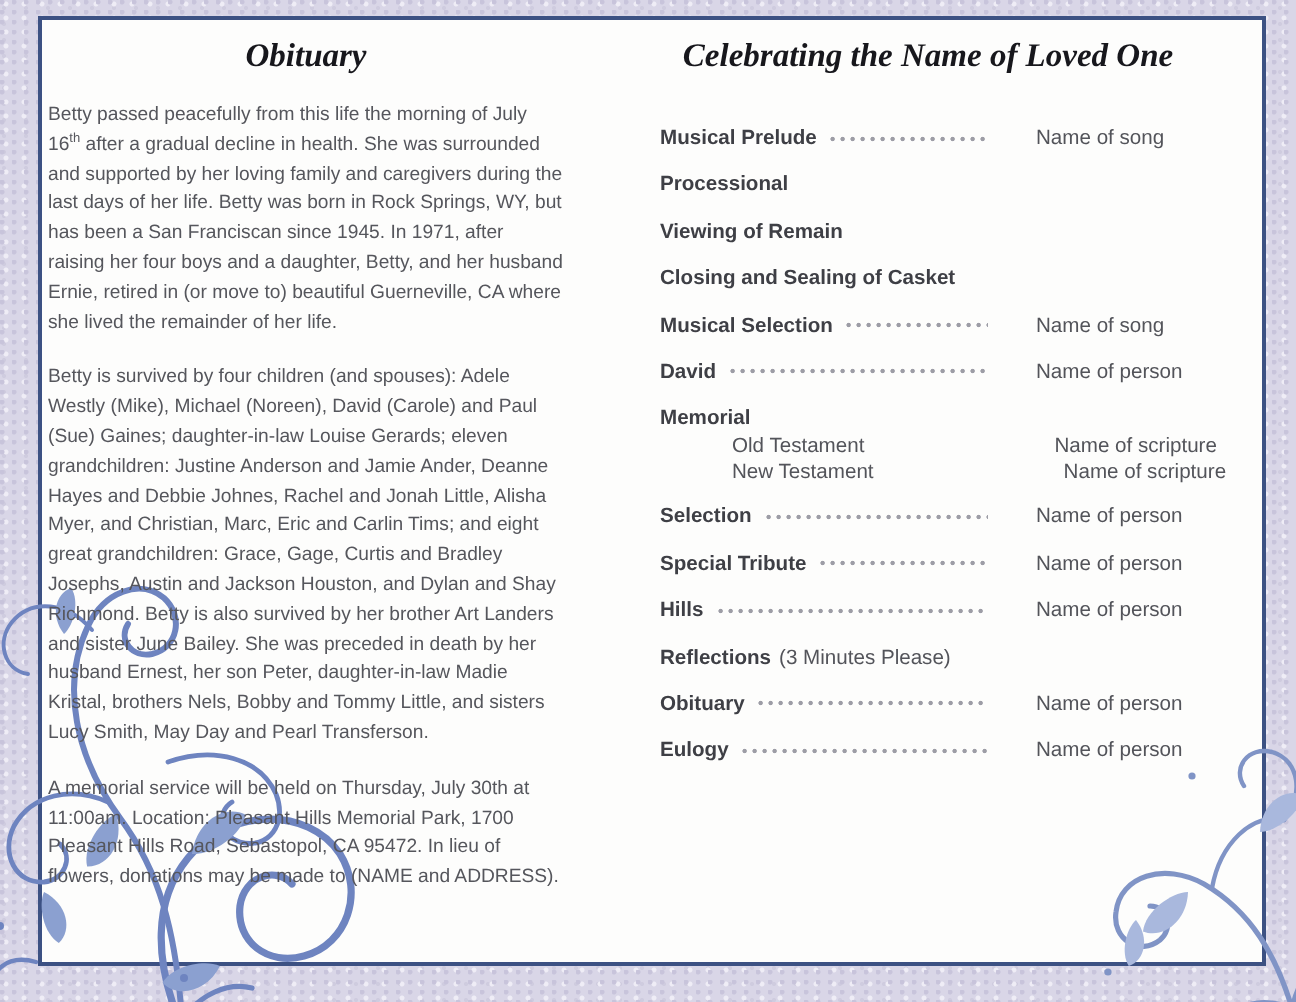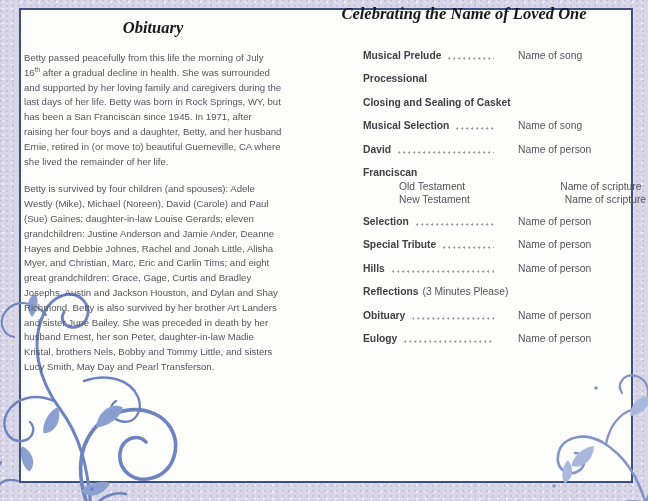--- a/index.html
+++ b/index.html
@@ -15,32 +15,32 @@
   }
   .page{
     position:absolute;left:19px;top:8px;right:15px;bottom:18px;
     background:#fdfdfc;border:2px solid #3c5183;z-index:1;
   }
   .flourish{position:absolute;z-index:2;pointer-events:none;}
   .flourish-left{left:-8px;bottom:-10px;}
   .flourish-right{right:-6px;bottom:-8px;}
   .col{position:absolute;z-index:3;}
   .col-left{left:24px;top:18px;width:258px;}
-  .col-right{left:330px;top:4px;width:268px;}
+  .col-right{left:330px;top:18px;width:268px;}
   .col-title{
     font-family:"Liberation Serif",serif;font-weight:bold;font-style:italic;
     font-size:16.5px;color:#17171c;text-align:center;white-space:nowrap;
   }
   .body-text{
     font-size:9.6px;line-height:14.8px;color:#55565c;margin-top:13px;
     text-align:left;
   }
   .body-text sup{font-size:6.5px;line-height:0;vertical-align:super;}
   .program{margin-top:26px;}
-  .prow{display:flex;align-items:flex-end;margin-bottom:11.4px;margin-left:33px;}
+  .prow{display:flex;align-items:center;margin-bottom:11.4px;}
   .plabel{font-weight:bold;font-size:10.3px;line-height:12px;color:#3e3f45;white-space:nowrap;}
   .psuffix{font-weight:normal;font-size:10.3px;line-height:12px;color:#53545a;margin-left:4px;white-space:nowrap;}
   .pleader{
     flex:1 1 auto;height:3px;margin:0 6px 2px 7px;
     background-image:radial-gradient(circle at 1.3px 1.5px,#9d9da6 0.9px,transparent 1.3px);
     background-size:5px 3px;background-repeat:repeat-x;
   }
   .pvalue{flex:0 0 80px;width:80px;font-size:10.3px;line-height:12px;color:#53545a;white-space:nowrap;padding-left:18px;}
   .psub{margin-left:36px;}
   .psub .prow{margin-bottom:1px;gap:32px;}
@@ -95,57 +95,61 @@
     <g fill="#8094c6">
       <circle cx="62" cy="34" r="1.8"></circle>
       <circle cx="20" cy="132" r="1.8"></circle>
     </g>
   </svg>
 
   <div class="col col-left">
     <div class="col-title">Obituary</div>
     <div class="body-text"><span>Betty passed peacefully from this life the morning of July 16</span><sup>th</sup><span> after a gradual decline in health.  She was surrounded and supported by her loving family and caregivers during the last days of her life.  Betty was born in Rock Springs, WY, but has been a San Franciscan since 1945.  In 1971, after raising her four boys and a daughter, Betty, and her husband Ernie, retired in (or move to) beautiful Guerneville, CA where she lived the remainder of her life.</span></div>
     <div class="body-text">Betty is survived by four children (and spouses): Adele Westly (Mike), Michael (Noreen), David (Carole) and Paul (Sue) Gaines;  daughter-in-law Louise Gerards;  eleven grandchildren: Justine Anderson and Jamie Ander, Deanne Hayes and Debbie Johnes, Rachel and Jonah Little, Alisha Myer, and Christian, Marc, Eric and Carlin Tims;  and eight great grandchildren: Grace, Gage, Curtis and Bradley Josephs, Austin and Jackson Houston, and Dylan and Shay Richmond. Betty is also survived by her brother Art Landers and sister June Bailey.  She was preceded in death by her husband Ernest, her son Peter, daughter-in-law Madie Kristal, brothers Nels, Bobby and Tommy Little, and sisters Lucy Smith, May Day and Pearl Transferson.</div>
+    <div class="body-text">A memorial service will be held on Thursday, July 30th at 11:00am.  Location:  Pleasant Hills Memorial Park, 1700 Pleasant Hills Road, Sebastopol, CA 95472.  In lieu of flowers, donations may be made to (NAME and ADDRESS).</div>
   </div>
 
   <div class="col col-right">
     <div class="col-title">Celebrating the Name of Loved One</div>
 
     <div class="program">
 
       <div class="prow">
         <span class="plabel">Musical Prelude</span>
         <span class="pleader"></span>
         <span class="pvalue">Name of song</span>
       </div>
 
       <div class="prow">
         <span class="plabel">Processional</span>
       </div>
 
+      <div class="prow">
+        <span class="plabel">Viewing of Remain</span>
+      </div>
 
       <div class="prow">
         <span class="plabel">Closing and Sealing of Casket</span>
       </div>
 
       <div class="prow">
         <span class="plabel">Musical Selection</span>
         <span class="pleader"></span>
         <span class="pvalue">Name of song</span>
       </div>
 
       <div class="prow">
         <span class="plabel">David</span>
         <span class="pleader"></span>
         <span class="pvalue">Name of person</span>
       </div>
 
       <div class="scripture-block">
         <div class="prow">
-          <span class="plabel">Franciscan</span>
+          <span class="plabel">Memorial</span>
         </div>
         <div class="psub">
           <div class="prow">
             <span class="plabel">Old Testament</span>
             <span class="pleader"></span>
             <span class="pvalue">Name of scripture</span>
           </div>
           <div class="prow">
             <span class="plabel">New Testament</span>
             <span class="pleader"></span>

